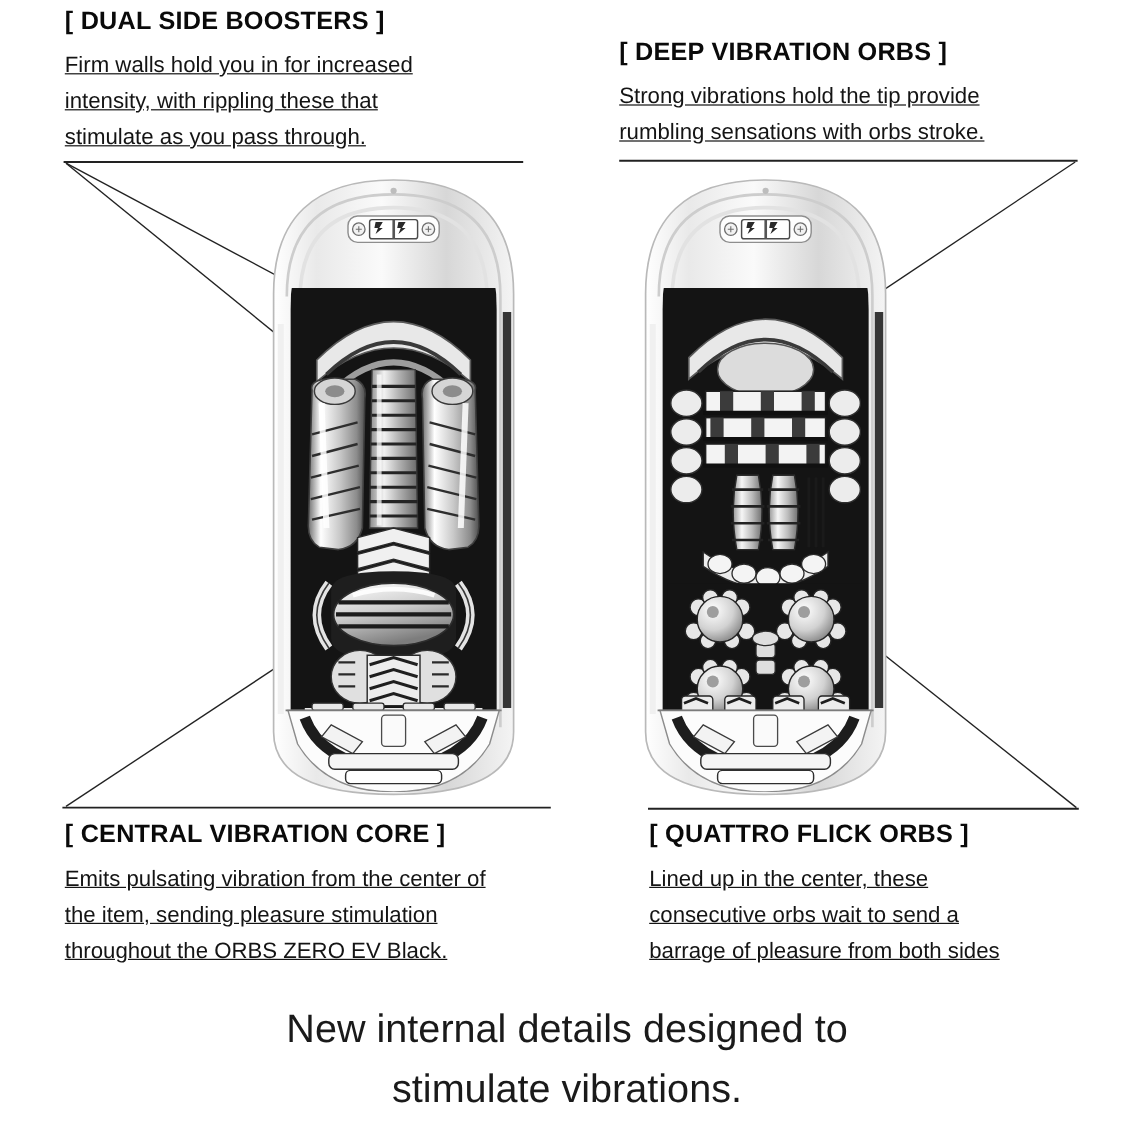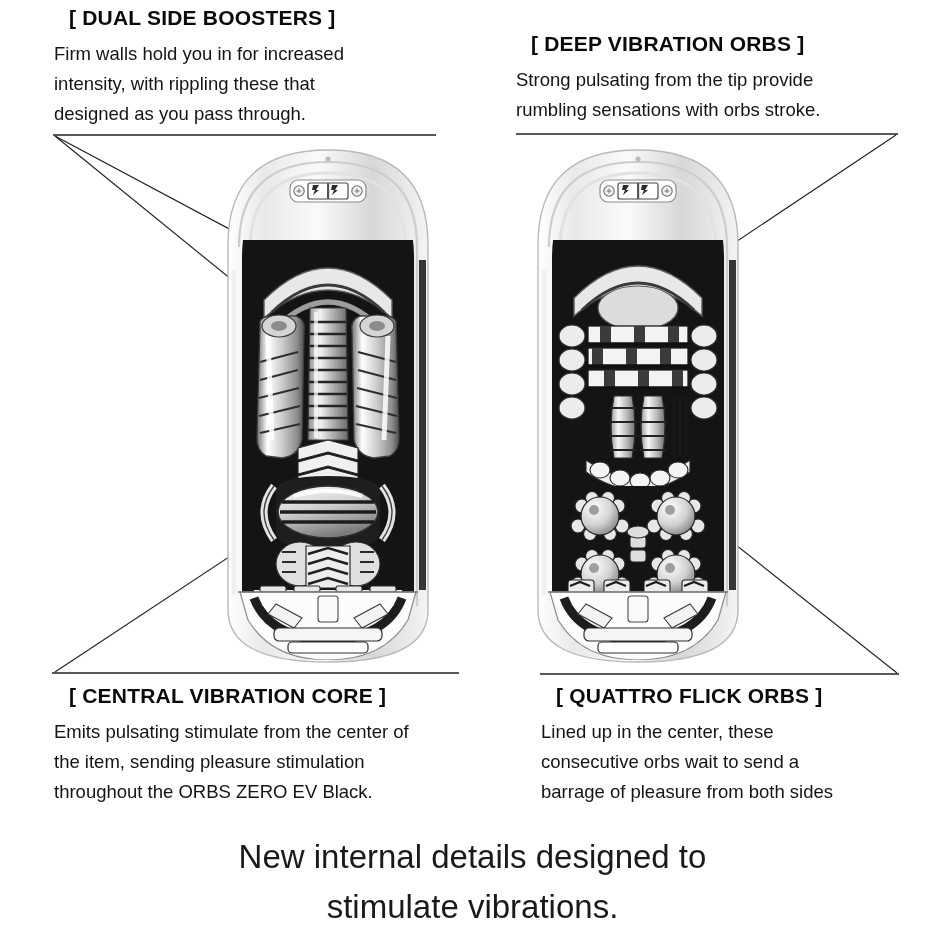--- a/index.html
+++ b/index.html
@@ -25,33 +25,34 @@
   .callout {
     position: absolute;
     box-sizing: border-box;
   }
   .callout-heading {
     font-size: 21px;
     font-weight: bold;
     letter-spacing: 0.2px;
     color: #0a0a0a;
     white-space: nowrap;
-    margin: 0 0 9px 15px;
+    margin: 0 0 9px 0;
     line-height: 1.15;
   }
   .callout-body {
     font-size: 18.5px;
     font-weight: normal;
     color: #141414;
     line-height: 1.62;
     margin: 0;
   }
   .callout-body span {
     display: block;
     white-space: nowrap;
+    text-decoration: underline;
   }
 
   .callout-tl { left: 54px; top: 6px;  width: 430px; }
   .callout-tr { left: 516px; top: 32px; width: 420px; }
   .callout-bl { left: 54px; top: 684px; width: 440px; }
   .callout-br { left: 541px; top: 684px; width: 400px; }
 
   
   #leaders {
     position: absolute;
@@ -516,36 +517,36 @@
       <rect x="90" y="502" width="80" height="11" rx="4" fill="#ffffff" stroke="#2f2f2f" stroke-width="1.2"></rect>
       <path d="M40,452 L220,452" stroke="#7b7b7b" stroke-width="1.6"></path>
     </g>
   </svg>
 
   <div class="callout callout-tl">
     <h2 class="callout-heading">[ DUAL SIDE BOOSTERS ]</h2>
     <p class="callout-body">
       <span>Firm walls hold you in for increased</span>
       <span>intensity, with rippling these that</span>
-      <span>designed as you pass through.</span>
+      <span>stimulate as you pass through.</span>
     </p>
   </div>
 
   <div class="callout callout-tr">
     <h2 class="callout-heading">[ DEEP VIBRATION ORBS ]</h2>
     <p class="callout-body">
-      <span>Strong pulsating from the tip provide</span>
+      <span>Strong vibrations hold the tip provide</span>
       <span>rumbling sensations with orbs stroke.</span>
     </p>
   </div>
 
   <div class="callout callout-bl">
     <h2 class="callout-heading">[ CENTRAL VIBRATION CORE ]</h2>
     <p class="callout-body">
-      <span>Emits pulsating stimulate from the center of</span>
+      <span>Emits pulsating vibration from the center of</span>
       <span>the item, sending pleasure stimulation</span>
       <span>throughout the ORBS ZERO EV Black.</span>
     </p>
   </div>
 
   <div class="callout callout-br">
     <h2 class="callout-heading">[ QUATTRO FLICK ORBS ]</h2>
     <p class="callout-body">
       <span>Lined up in the center, these</span>
       <span>consecutive orbs wait to send a</span>

